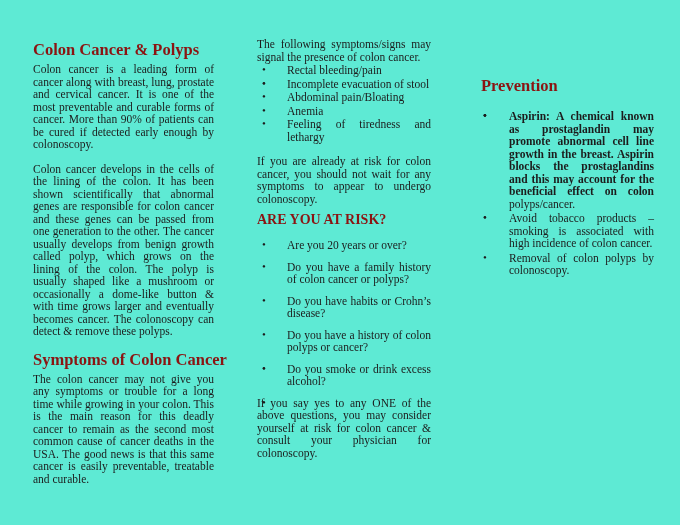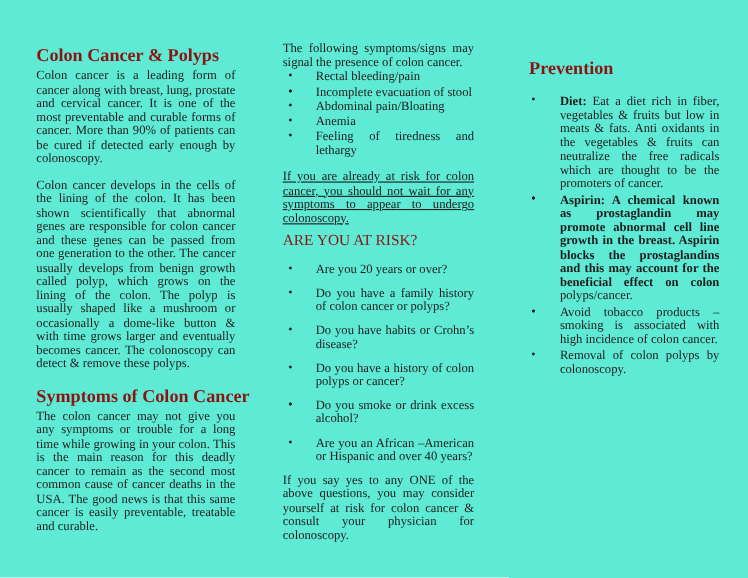--- a/index.html
+++ b/index.html
@@ -29,25 +29,25 @@
     font-size: 16.5px;
     line-height: 19px;
     font-weight: bold;
     color: var(--heading-color, #8b1412);
     white-space: nowrap;
   }
   h2.doc-heading-caps {
     margin: 7px 0 11px 0;
     font-size: 14px;
     line-height: 16px;
-    font-weight: normal;
+    font-weight: bold;
     color: var(--heading-color, #8b1412);
     white-space: nowrap;
   }
-  .col3 h1.doc-heading { margin-bottom: 15px; }
+  .col3 h1.doc-heading { margin-bottom: 15px; margin-top: 24px; }
 
   .list { margin: 0; padding: 0; }
   .bullet-item {
     position: relative;
     padding-left: 30px;
     list-style: none;
   }
   .bullet {
     position: absolute;
     left: 5px;
@@ -96,21 +96,21 @@
         </div>
 
         <div class="bullet-item">
           <span class="bullet">•</span><span>Anemia</span>
         </div>
 
         <div class="bullet-item">
           <span class="bullet">•</span><span>Feeling of tiredness and lethargy</span>
         </div>
       </div>
-    <p class="body-text" style="margin-bottom:2px;text-decoration:underline;">If you are already at risk for colon cancer, you should not wait for any symptoms to appear to undergo colonoscopy.</p>
+    <p class="body-text" style="margin-bottom:2px;">If you are already at risk for colon cancer, you should not wait for any symptoms to appear to undergo colonoscopy.</p>
     <h2 class="doc-heading-caps">ARE YOU AT RISK?</h2>
     <div class="list spaced-list">
 
         <div class="bullet-item">
           <span class="bullet">•</span><span>Are you 20 years or over?</span>
         </div>
 
         <div class="bullet-item">
           <span class="bullet">•</span><span>Do you have a family history of colon cancer or polyps?</span>
         </div>
@@ -125,32 +125,32 @@
 
         <div class="bullet-item">
           <span class="bullet">•</span>
         </div>
 
         <div class="bullet-item">
           <span class="bullet">•</span><span>Do you smoke or drink excess alcohol?</span>
         </div>
 
         <div class="bullet-item">
-          <span class="bullet">•</span><span>Are you an African –American or Hispanic and over 40 years?</span>
+          <span class="bullet">•</span>
         </div>
       </div>
     <p class="body-text">If you say yes to any ONE of the above questions, you may consider yourself at risk for colon cancer &amp; consult your physician for colonoscopy.</p>
   </section>
 
   <section class="col col3">
     <h1 class="doc-heading">Prevention</h1>
     <div class="list prevention-list">
 
         <div class="bullet-item">
-          <span class="bullet">•</span><span><span class="seg-bold">Diet:</span><span> Eat a diet rich in fiber, vegetables &amp; fruits but low in meats &amp; fats. Anti oxidants in the vegetables &amp; fruits can neutralize the free radicals which are thought to be the promoters of cancer.</span></span>
+          <span class="bullet">•</span>
         </div>
 
         <div class="bullet-item">
           <span class="bullet">•</span>
         </div>
 
         <div class="bullet-item">
           <span class="bullet">•</span>
         </div>
 

